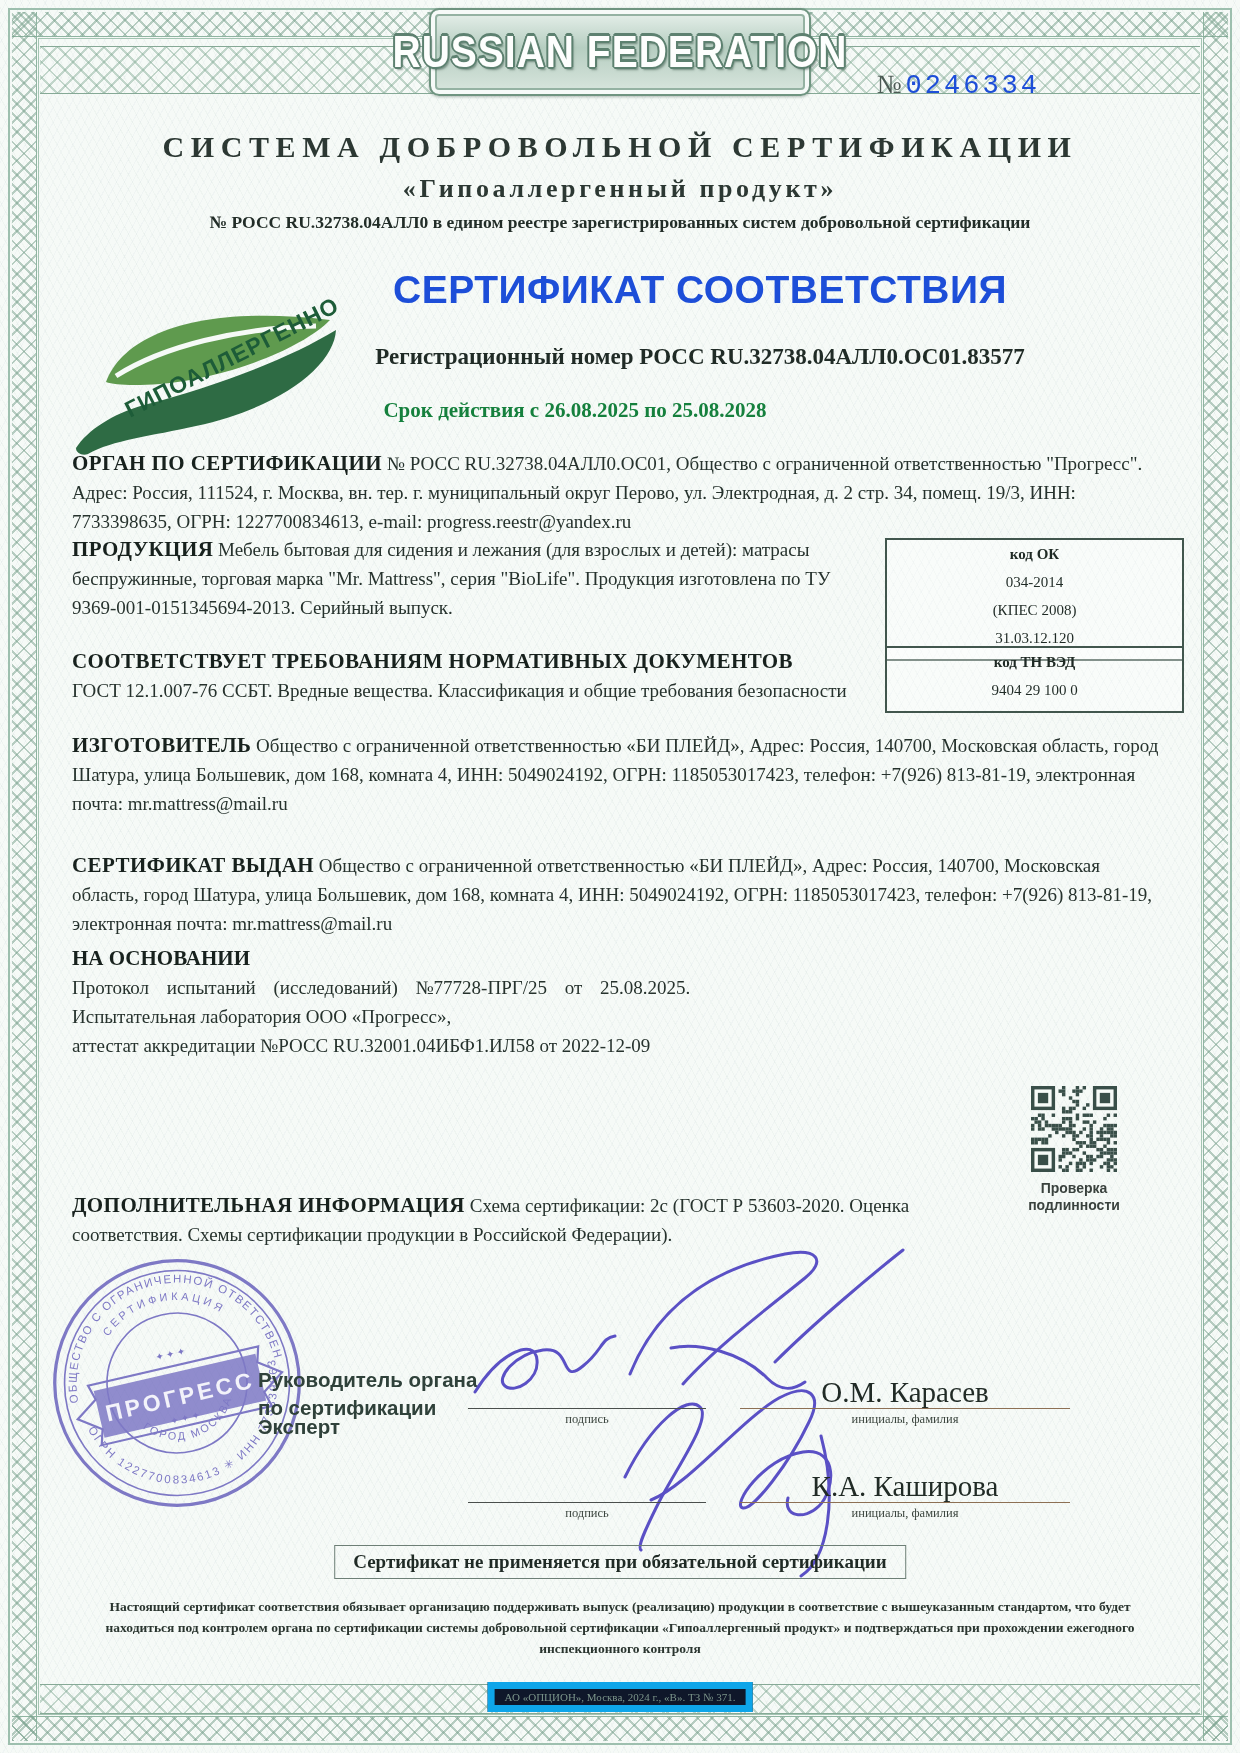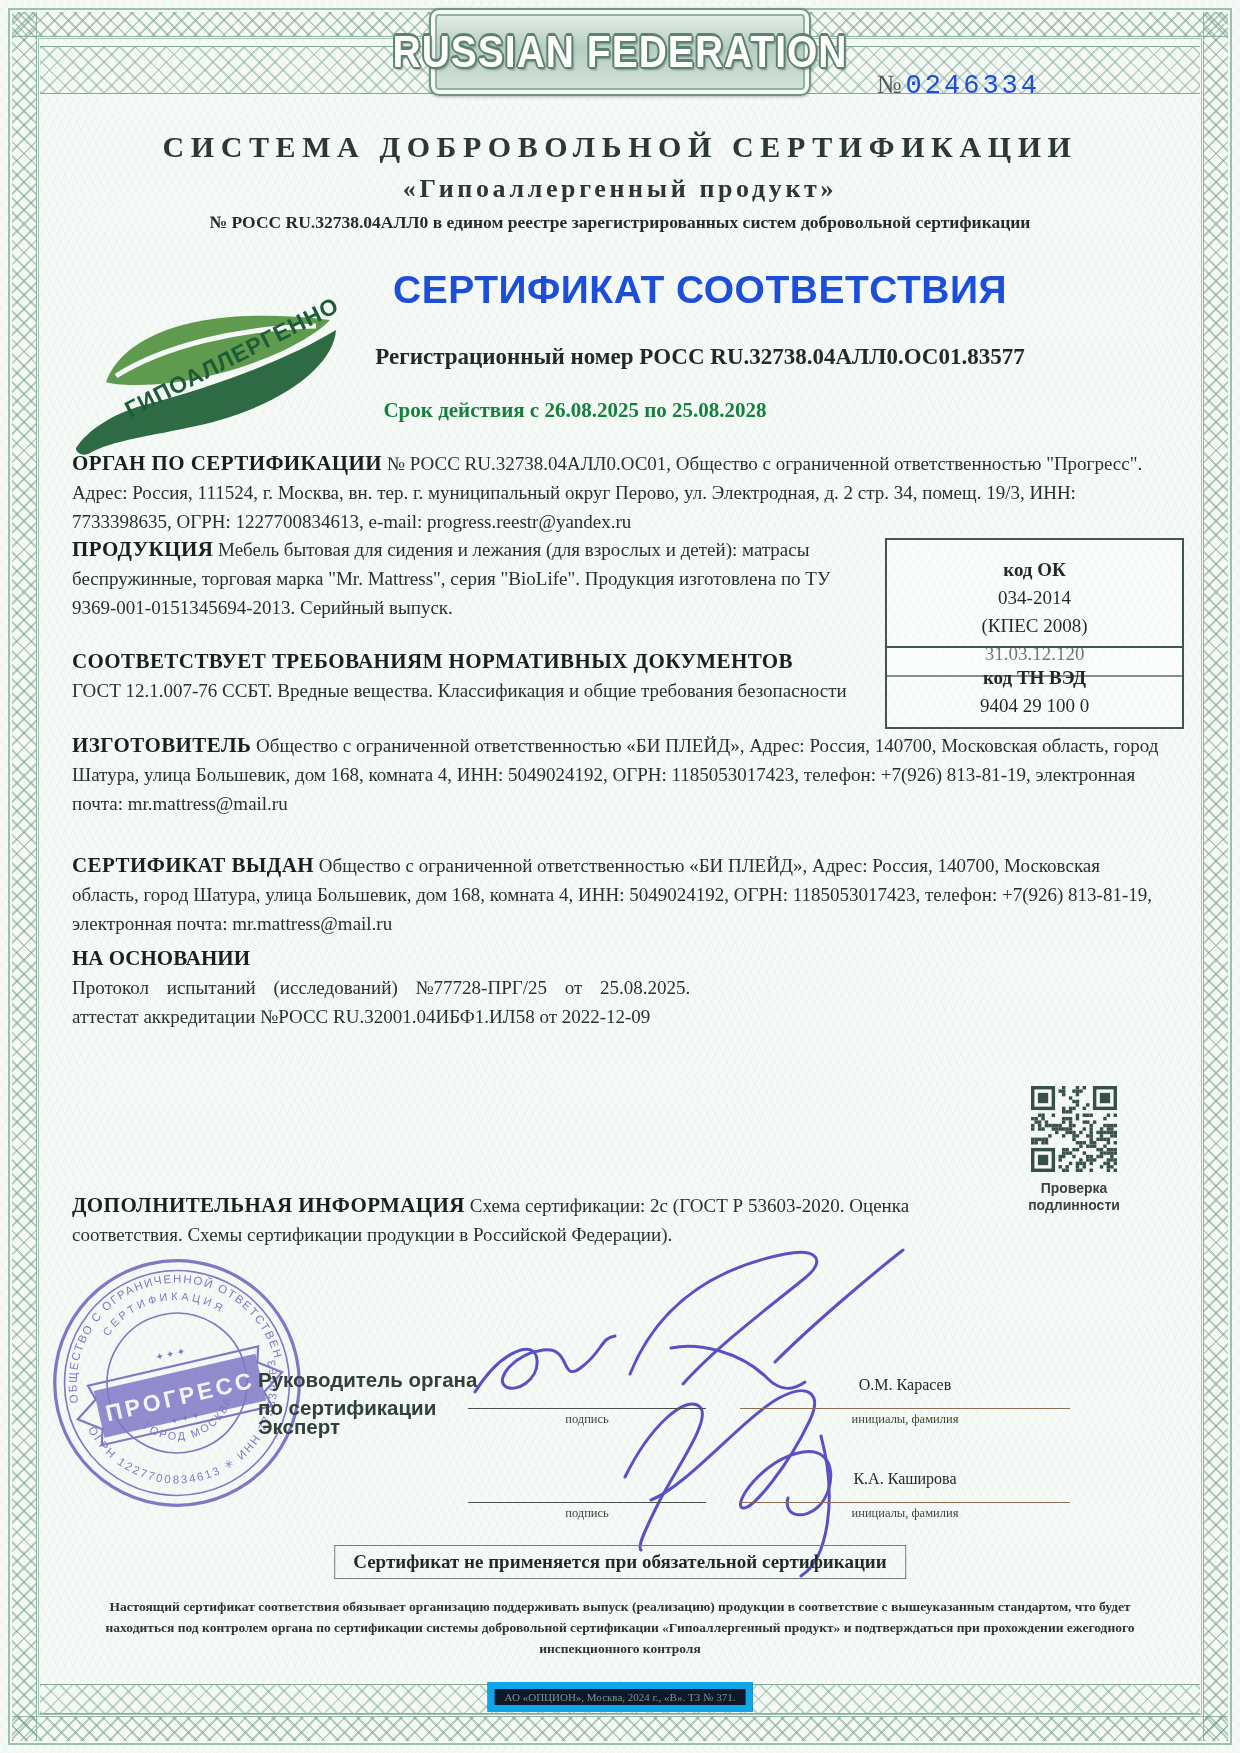--- a/index.html
+++ b/index.html
@@ -59,21 +59,21 @@
   .sec-organ{top:430px;left:72px;right:70px;}
   .sec-prod{top:516px;left:72px;right:372px;}
   .sec-conform{top:628px;left:72px;right:372px;}
   .sec-manu{top:712px;left:72px;right:70px;}
   .sec-issued{top:832px;left:72px;right:70px;}
   .sec-basis{top:944px;left:72px;right:420px;}
   .sec-basis .hdr{font-weight:700;font-size:21px;color:#17211d;}
   .justify-line{word-spacing:13px;}
   .sec-add{top:1172px;left:72px;right:290px;}
   .code-box{left:885px;width:283px;border:2px solid #41564d;text-align:center;
-          font-size:19px;line-height:28px;padding:16px 6px 7px;color:#1f2a25;background:rgba(255,255,255,.35);}
+          font-size:15px;line-height:28px;padding:0 6px 7px;color:#1f2a25;background:rgba(255,255,255,.35);}
   .code-box .cap{font-weight:700;}
   .box-ok{top:538px;}
   .box-tnved{top:646px;}
   
   .qr-block{left:1008px;top:1086px;width:132px;text-align:center;}
   .qr-block svg{width:86px;height:86px;display:block;margin:0 auto;}
   .qr-caption{margin-top:8px;font-family:"Liberation Sans","DejaVu Sans",sans-serif;
           font-size:14px;font-weight:600;color:#3a423e;line-height:17px;}
   
   .stamp{left:46px;top:1252px;width:262px;height:262px;transform:rotate(-13deg);opacity:.85;}
@@ -85,21 +85,21 @@
   .name-line{height:0;border-top:1.6px solid #8d7054;}
   .line-sign1{left:468px;top:1408px;width:238px;}
   .line-name1{left:740px;top:1408px;width:330px;}
   .line-sign2{left:468px;top:1502px;width:238px;}
   .line-name2{left:740px;top:1502px;width:330px;}
   .under-cap{font-size:12.5px;color:#3c463f;text-align:center;}
   .cap-sign1{left:468px;top:1412px;width:238px;}
   .cap-name1{left:740px;top:1412px;width:330px;}
   .cap-sign2{left:468px;top:1506px;width:238px;}
   .cap-name2{left:740px;top:1506px;width:330px;}
-  .sig-name{font-size:16px;color:#212b26;text-align:center;}
+  .sig-name{font-size:29px;color:#212b26;text-align:center;}
   .name1{left:740px;top:1376px;width:330px;}
   .name2{left:740px;top:1470px;width:330px;}
   .scribble{pointer-events:none;}
   .scr-head{left:455px;top:1242px;width:460px;height:175px;}
   .scr-expert{left:585px;top:1372px;width:350px;height:210px;}
   
   .no-mandatory{top:1545px;left:50%;transform:translateX(-50%);border:1.2px solid #6d7f76;
           padding:5px 18px;font-size:19px;font-weight:700;color:#1f2a25;white-space:nowrap;}
   .disclaimer{top:1596px;left:78px;right:78px;text-align:center;font-size:13.5px;font-weight:700;
           line-height:21px;color:#2a352f;}
@@ -159,20 +159,21 @@
   <div>9404 29 100 0</div>
 </div>
 
 <p class="abs sec sec-manu"><b>ИЗГОТОВИТЕЛЬ</b> <span>Общество с ограниченной ответственностью «БИ ПЛЕЙД», Адрес: Россия, 140700, Московская область, город Шатура, улица Большевик, дом 168, комната 4, ИНН: 5049024192, ОГРН: 1185053017423, телефон: +7(926) 813-81-19, электронная почта: mr.mattress@mail.ru</span></p>
 
 <p class="abs sec sec-issued"><b>СЕРТИФИКАТ ВЫДАН</b> <span>Общество с ограниченной ответственностью «БИ ПЛЕЙД», Адрес: Россия, 140700, Московская область, город Шатура, улица Большевик, дом 168, комната 4, ИНН: 5049024192, ОГРН: 1185053017423, телефон: +7(926) 813-81-19, электронная почта: mr.mattress@mail.ru</span></p>
 
 <div class="abs sec sec-basis">
   <div class="hdr">НА ОСНОВАНИИ</div>
   <div class="justify-line">Протокол испытаний (исследований) №77728-ПРГ/25 от 25.08.2025.</div>
+  <div>Испытательная лаборатория ООО «Прогресс»,</div>
   <div>аттестат аккредитации №РОСС RU.32001.04ИБФ1.ИЛ58 от 2022-12-09</div>
 </div>
 
 <div class="abs qr-block">
   <svg id="qr" viewBox="0 0 75 75" fill="#394f49">
       <rect x="27" y="0" width="3" height="3"></rect>
       <rect x="39" y="0" width="3" height="3"></rect>
       <rect x="45" y="0" width="3" height="3"></rect>
       <rect x="24" y="3" width="3" height="3"></rect>
       <rect x="27" y="3" width="3" height="3"></rect>

